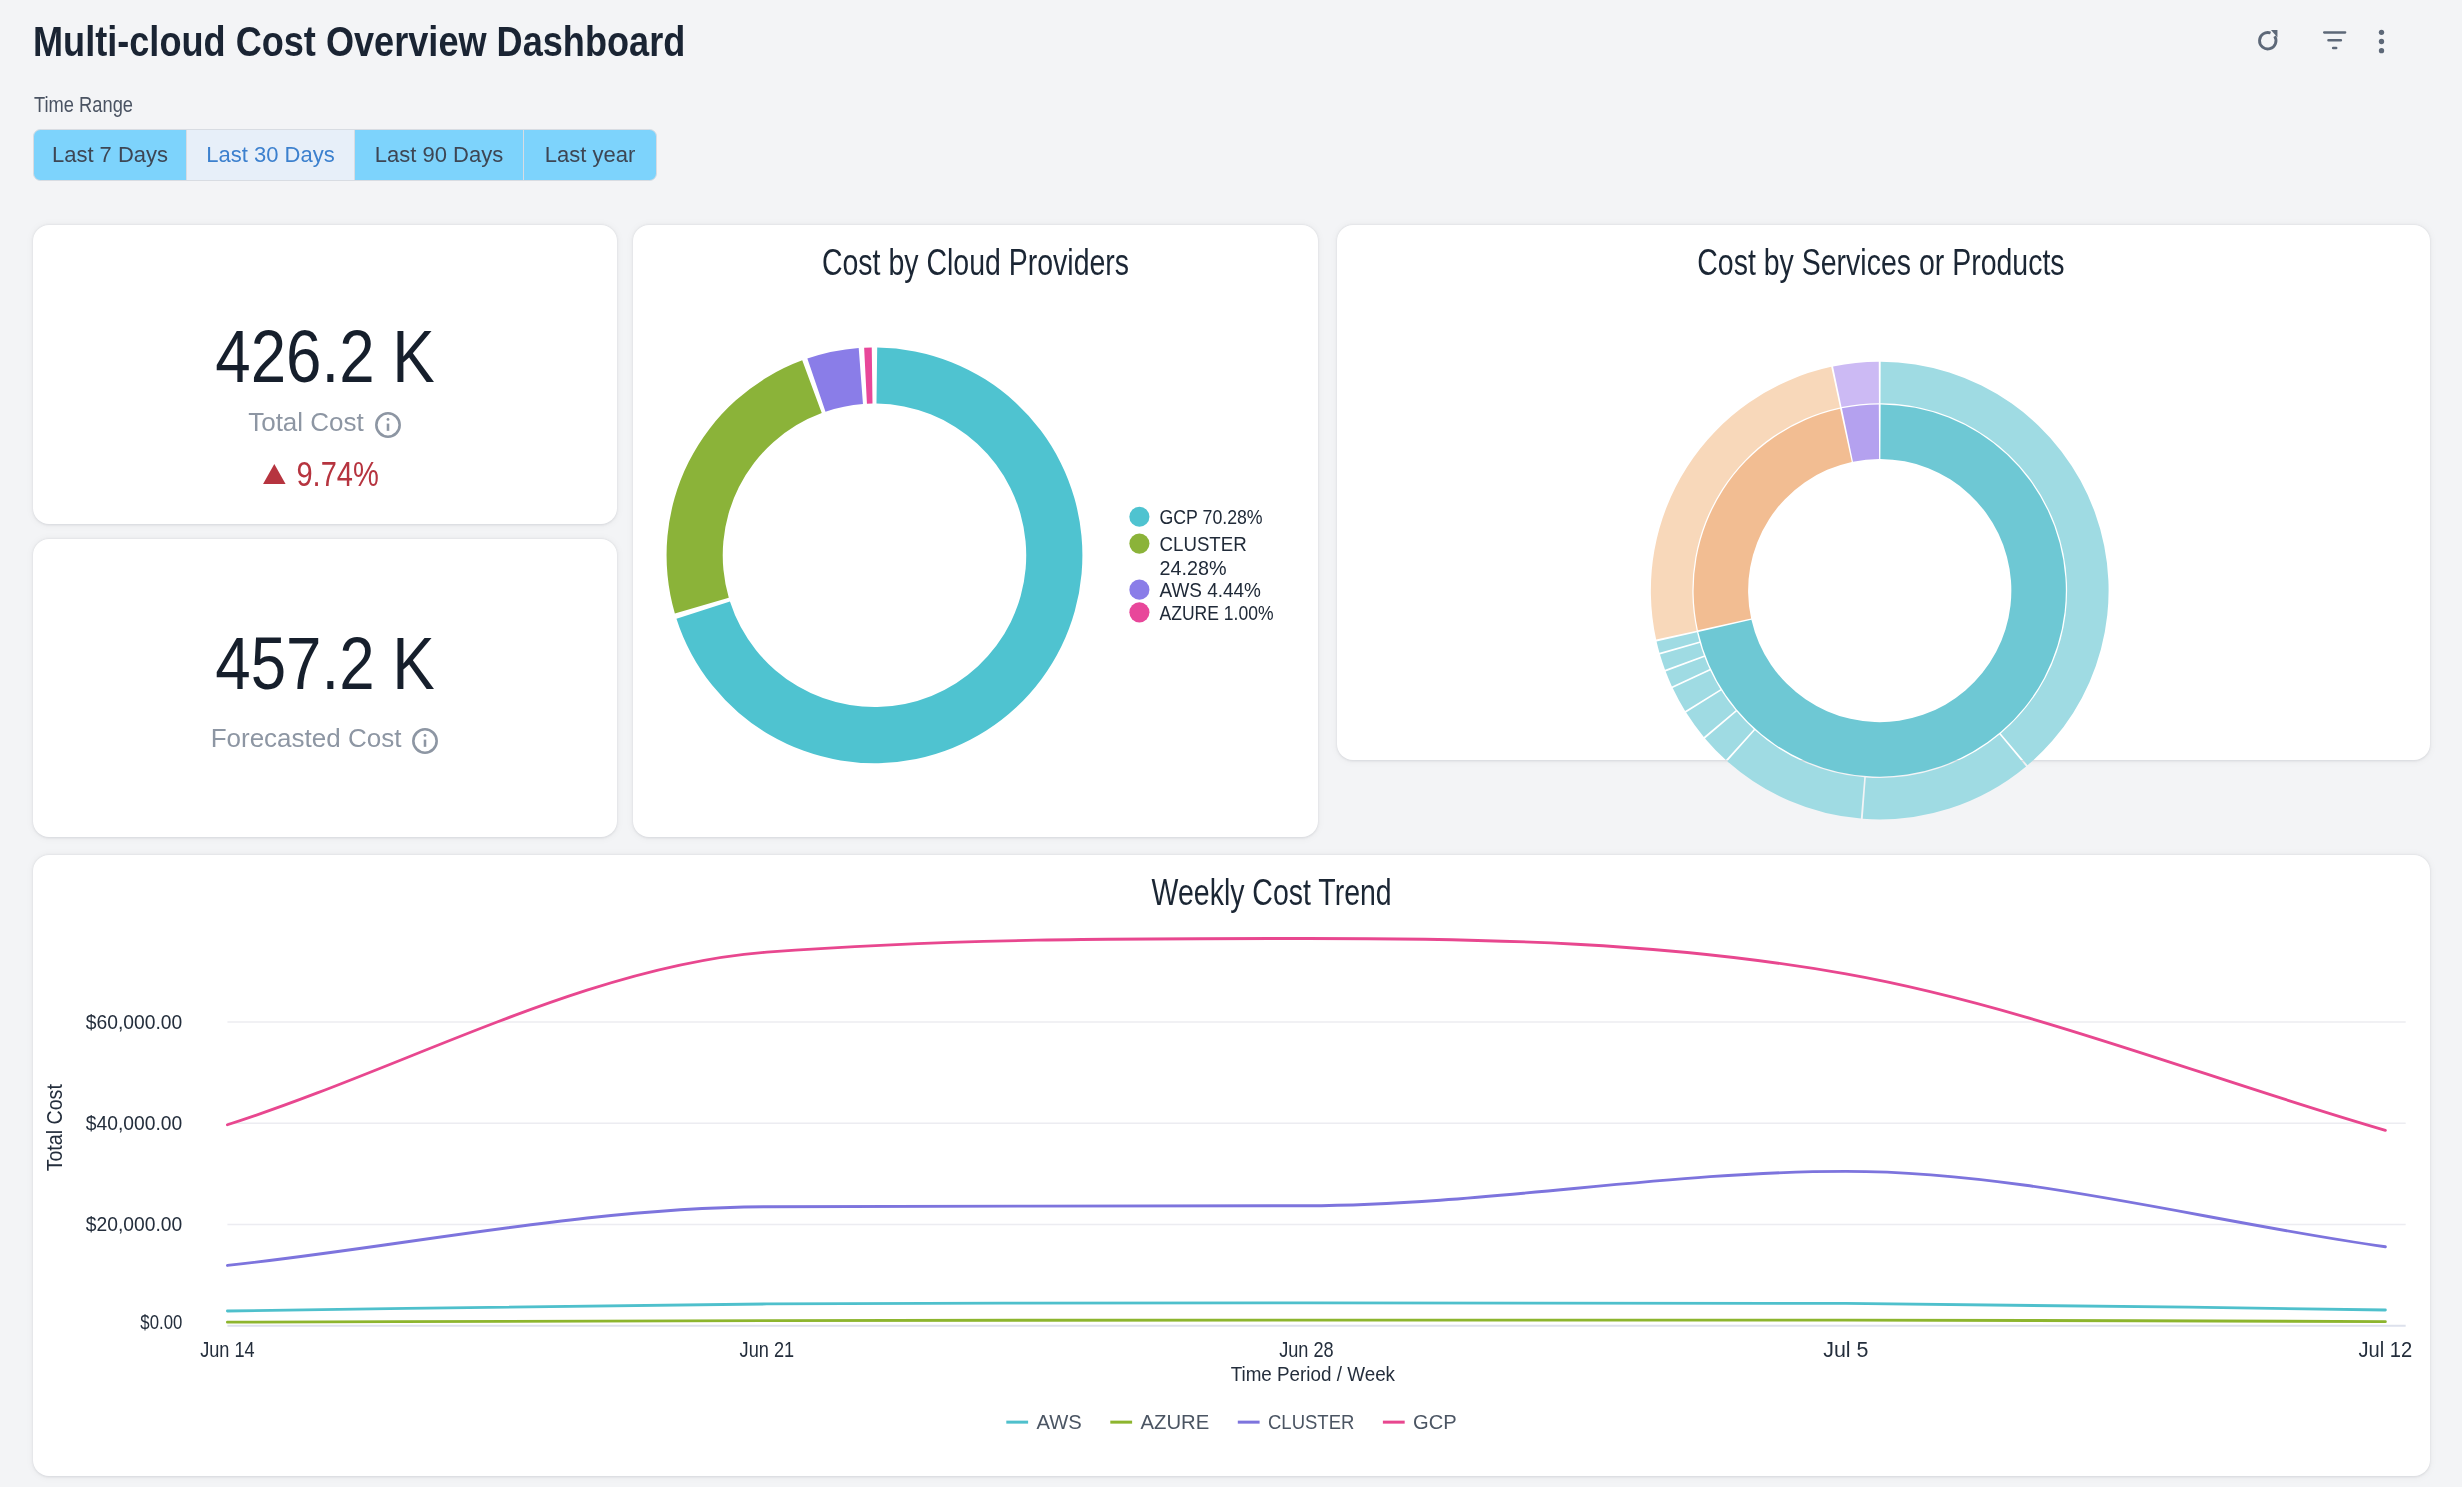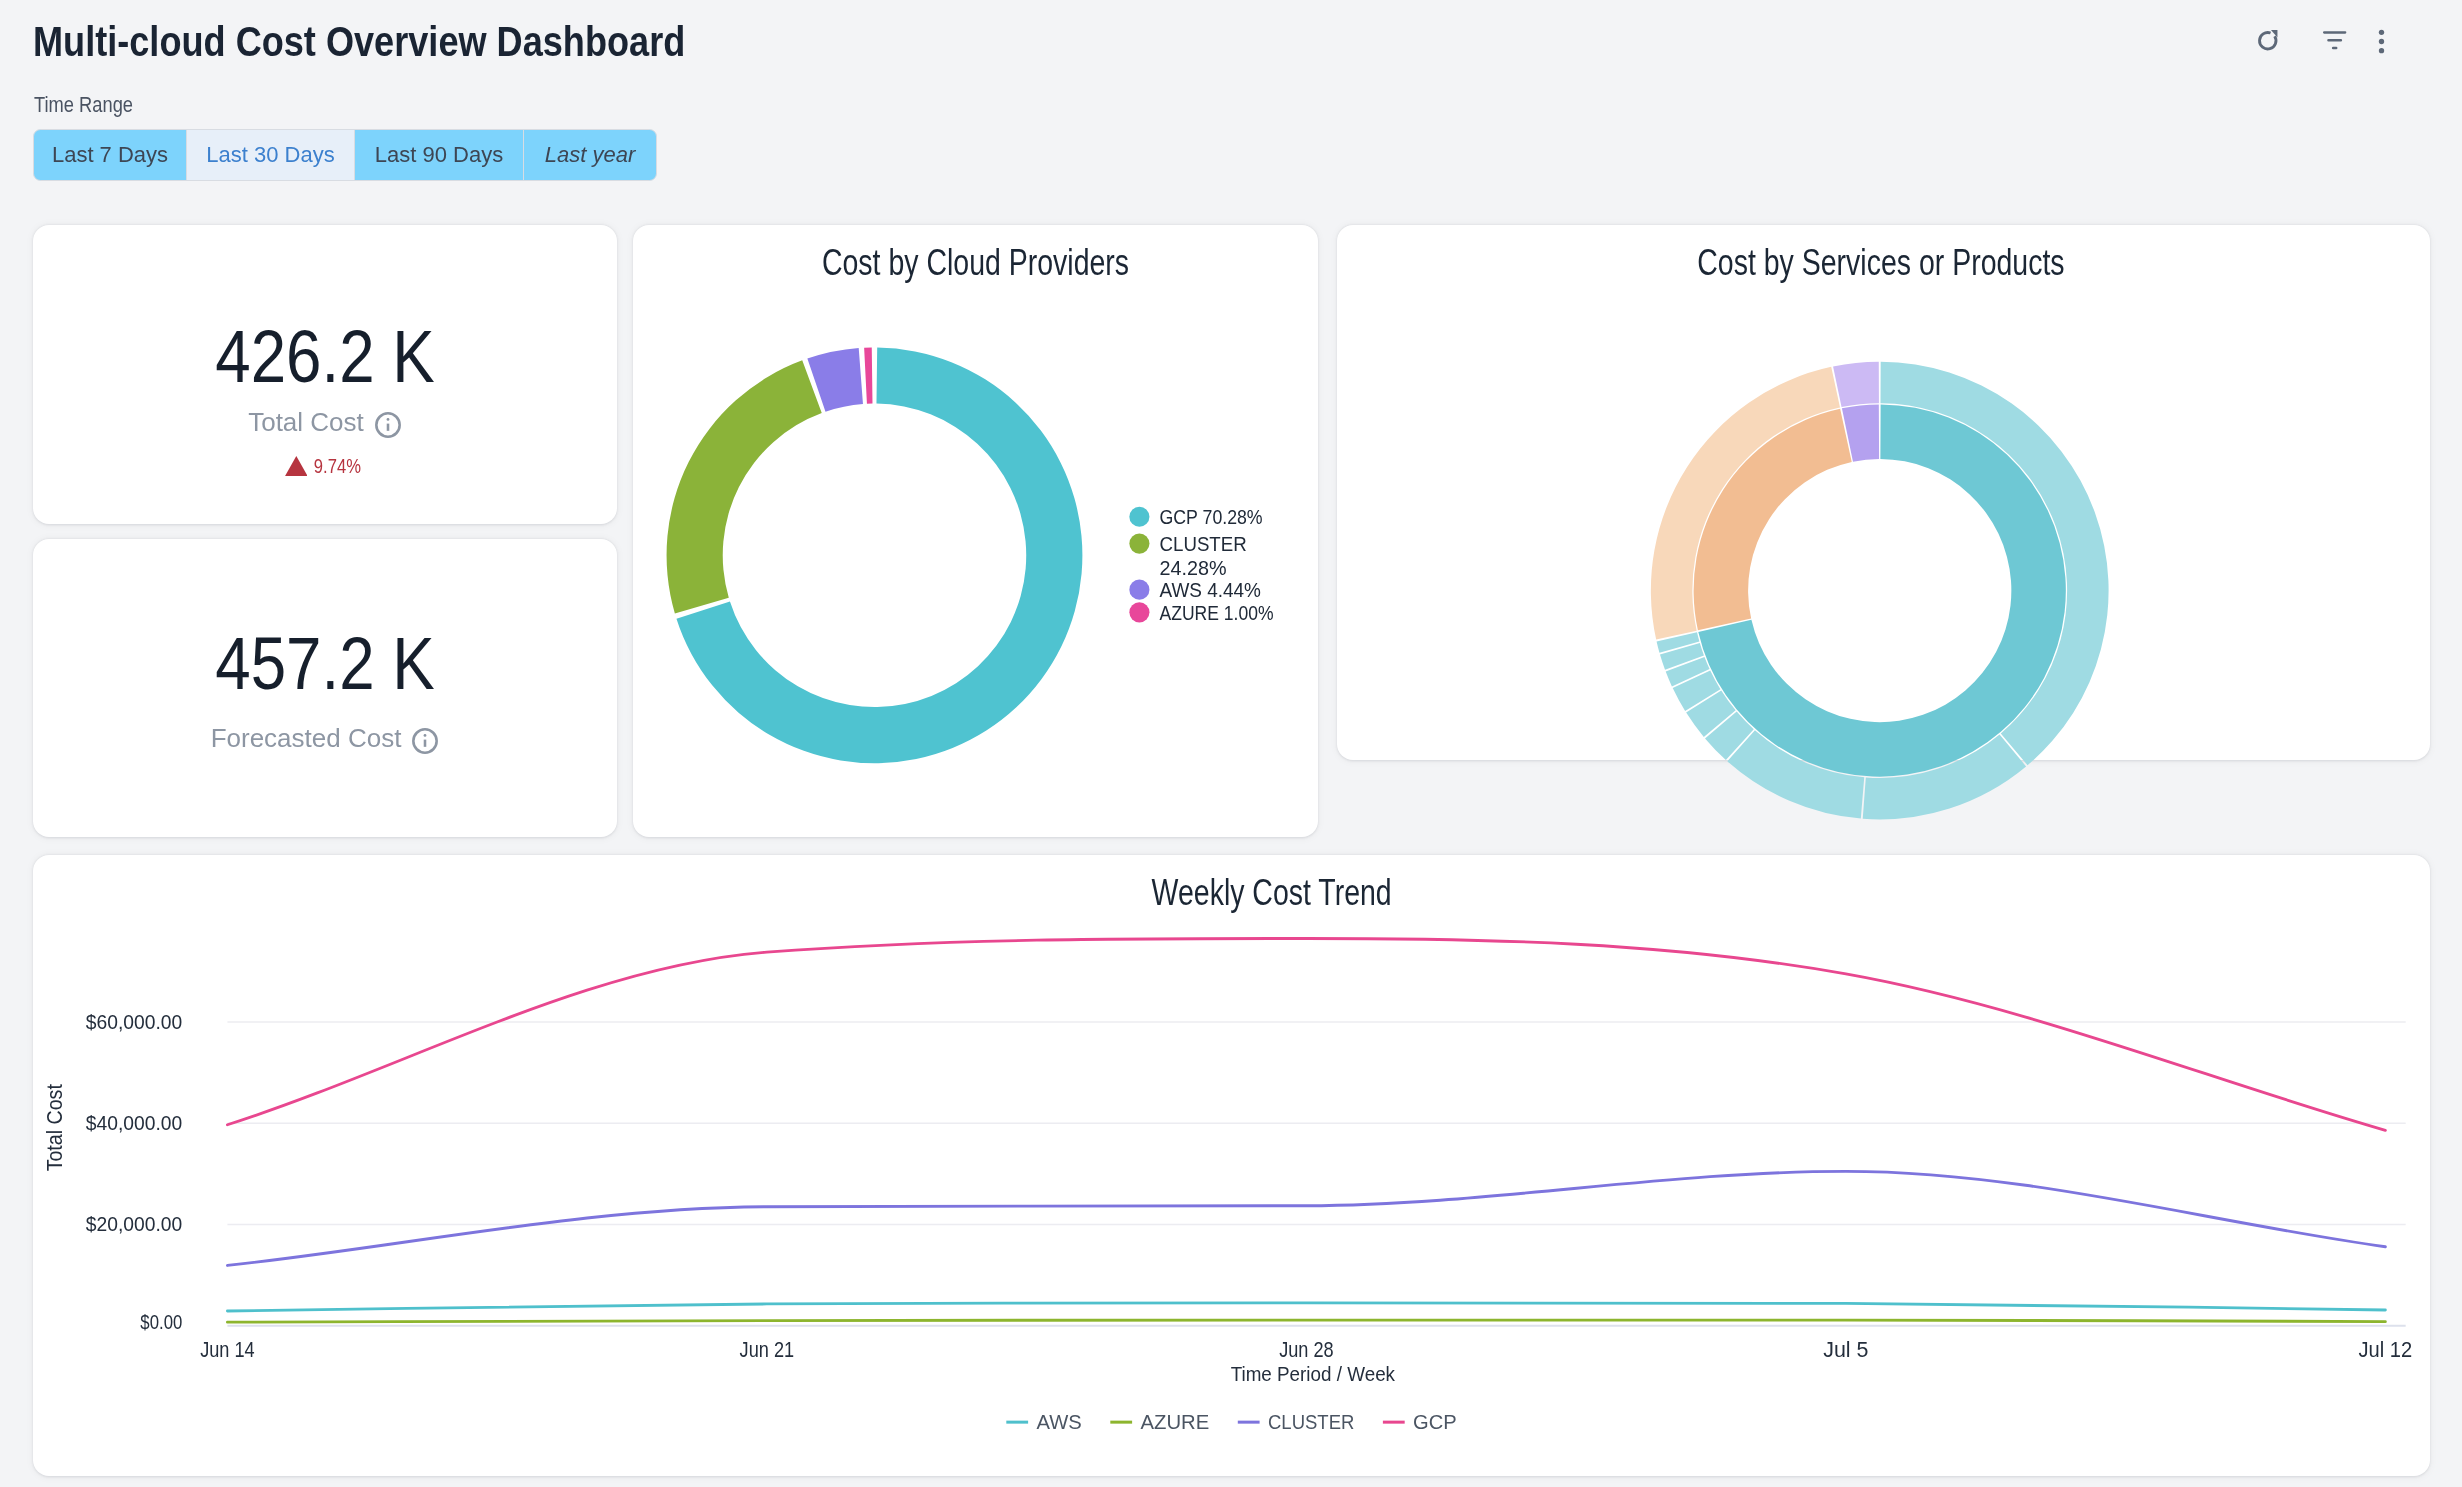--- a/index.html
+++ b/index.html
@@ -1,25 +1,25 @@
 <!DOCTYPE html>
 <html style="font-size:13.4px"><head><meta charset="utf-8">
 <style>
 * { margin:0; padding:0; box-sizing:border-box; }
 html,body { width:2462px; height:1488px; background:#f3f4f6; font-family:"Liberation Sans",sans-serif; position:relative; overflow:hidden; }
 .card { position:absolute; background:#fff; border-radius:16px; box-shadow:0 0.8px 2.5px rgba(18,28,45,.10), 0 0.8px 8.4px rgba(18,28,45,.05); }
 h1 { position:absolute; left:33px; top:20px; font-size:43px; line-height:1; font-weight:700; color:#1a2433; transform:scaleX(0.84); transform-origin:left center; white-space:nowrap; }
 .tr-label { position:absolute; left:34px; top:94px; font-size:22.6px; line-height:1; color:#4a5362; transform:scaleX(0.81); transform-origin:left center; }
 .btn-group { position:absolute; left:33px; top:129px; height:52px; display:flex; background:#7dd3fc; border:1.3px solid #d8dce2; border-radius:7.5px; overflow:hidden; }
 .btn { display:flex; align-items:center; justify-content:center; font-size:22px; color:#3d4654; border-right:1.3px solid #d8dce2; }
-.btn:last-child { border-right:none;font-style:italic; }
+.btn:last-child { border-right:none; }
 .btn.sel { background:#e7eff9; color:#3c80ce; }
 .bignum { position:absolute; width:100%; text-align:center; font-size:74px; line-height:1; color:#161f2c; transform:scaleX(0.86);}
 .statlab { position:absolute; width:100%; text-align:center; font-size:26px; color:#8d96a3; display:flex; justify-content:center; align-items:center; gap:10px;}
-.pct { position:absolute; width:100%; text-align:center; font-size:20px; line-height:1; display:flex; justify-content:center; align-items:flex-end; gap:1.7px; }
+.pct { position:absolute; width:100%; text-align:center; font-size:35px; line-height:1; display:flex; justify-content:center; align-items:center; gap:1.7px; }
 .pct span { display:inline-block; transform:scaleX(0.83); }
 .ctitle { position:absolute; width:100%; text-align:center; font-size:37px; line-height:1; font-weight:400; color:#1b2634; transform:scaleX(0.77); }
 </style></head>
 <body>
 <h1>Multi-cloud Cost Overview Dashboard</h1>
 <svg style="position:absolute;left:2256px;top:29px;" width="23.5" height="23.5" viewBox="0 0 24 24">
   <path d="M19.04 7.43 A8.4 8.4 0 1 1 14.87 4.11" fill="none" stroke="#5d6878" stroke-width="2.9"></path>
   <polygon points="15.3,1 21.9,1 21.9,8.7" fill="#5d6878"></polygon>
 </svg>
 <svg style="position:absolute;left:2323px;top:31px;" width="24" height="19.3" viewBox="0 0 29 23">

